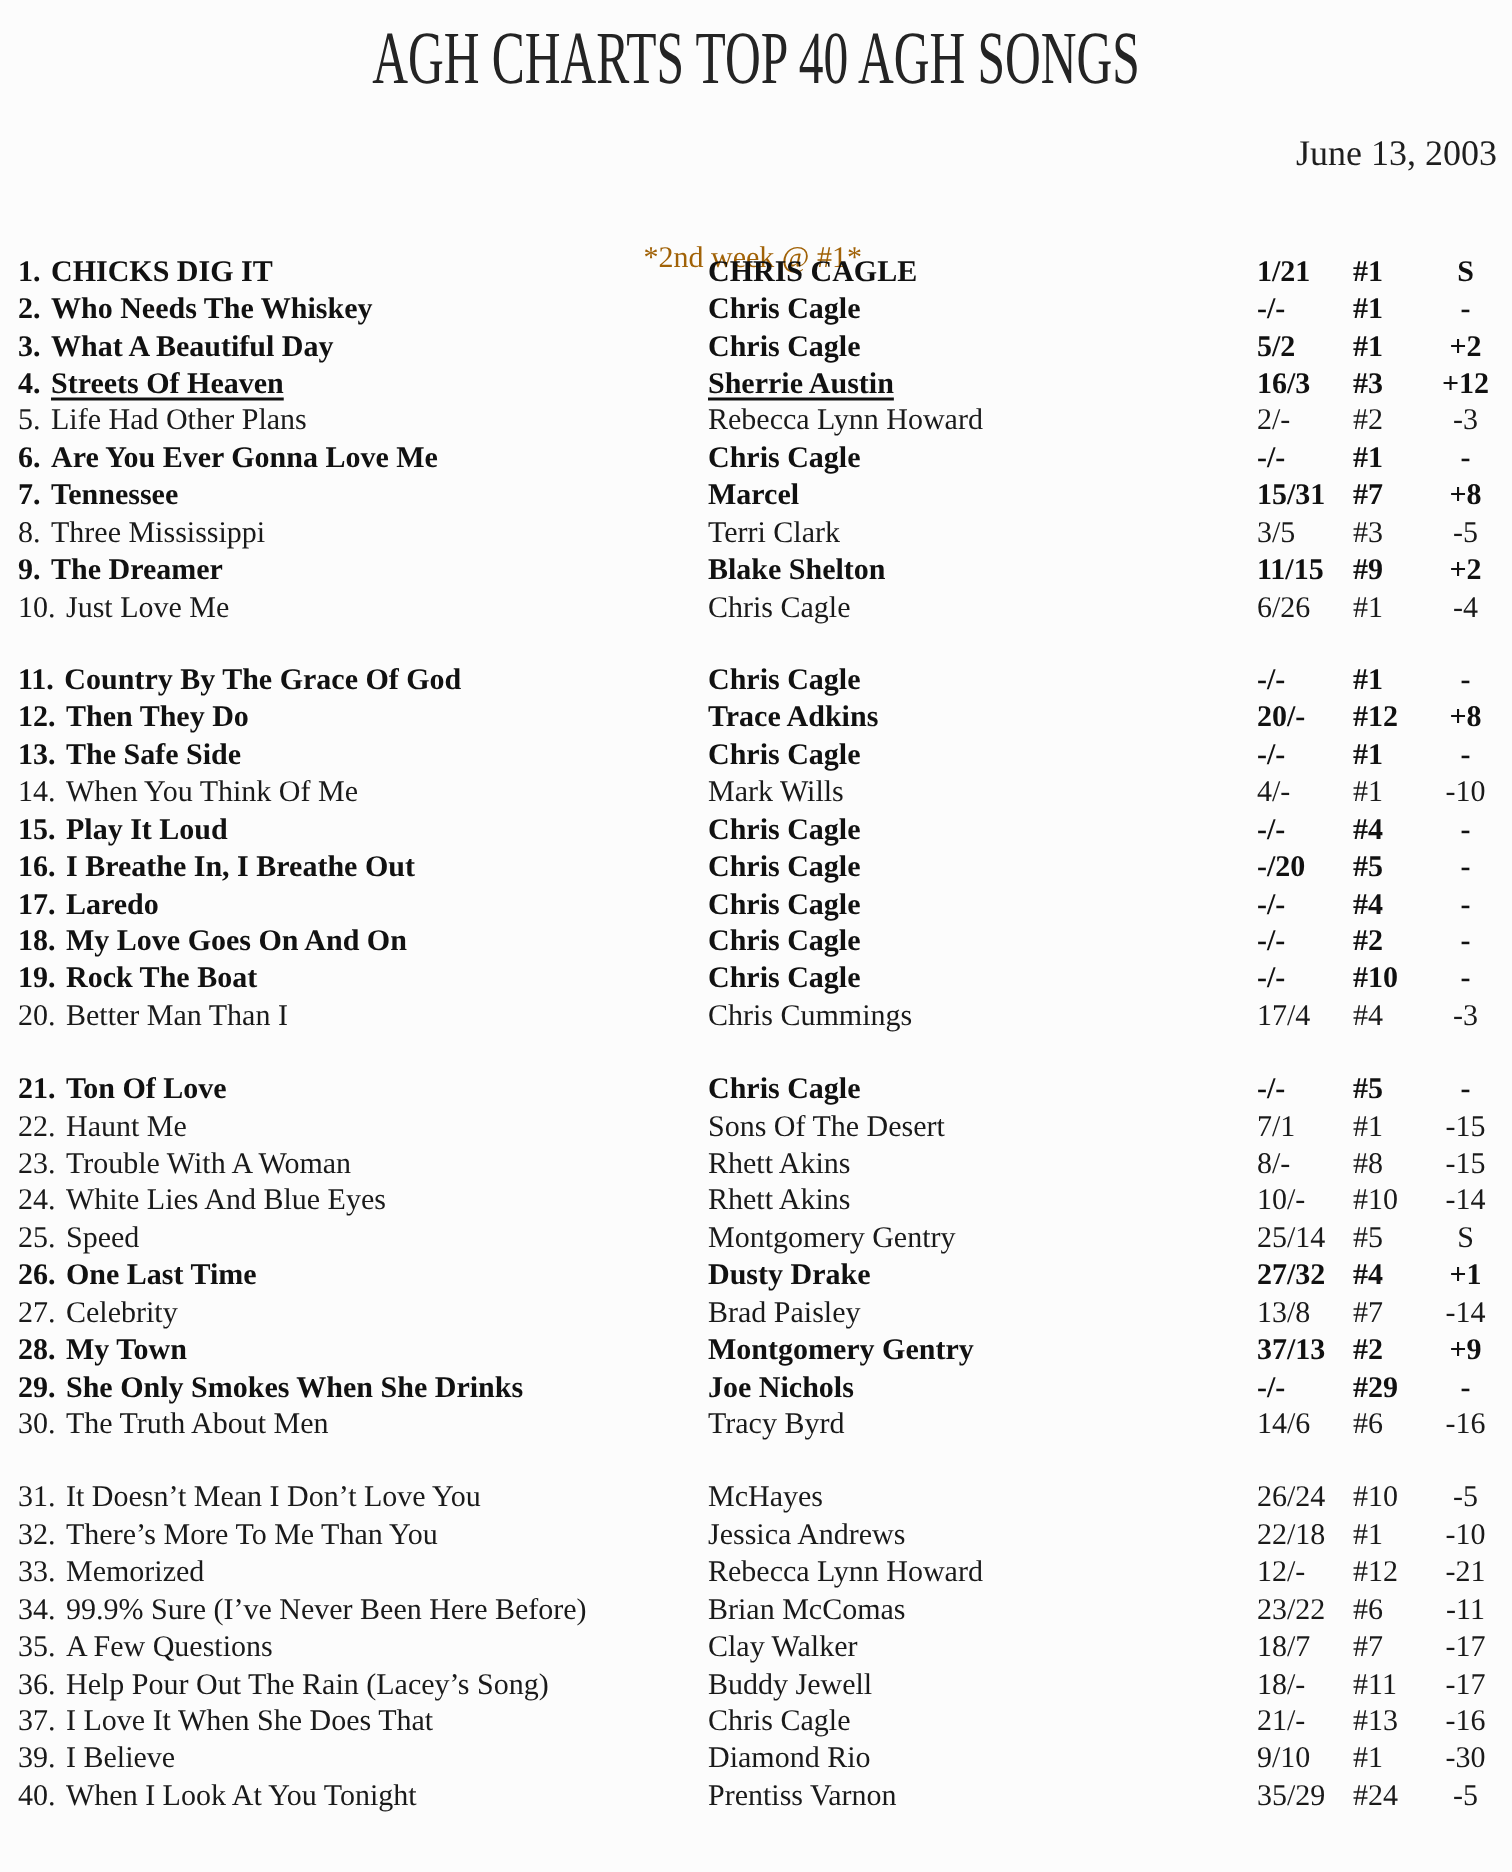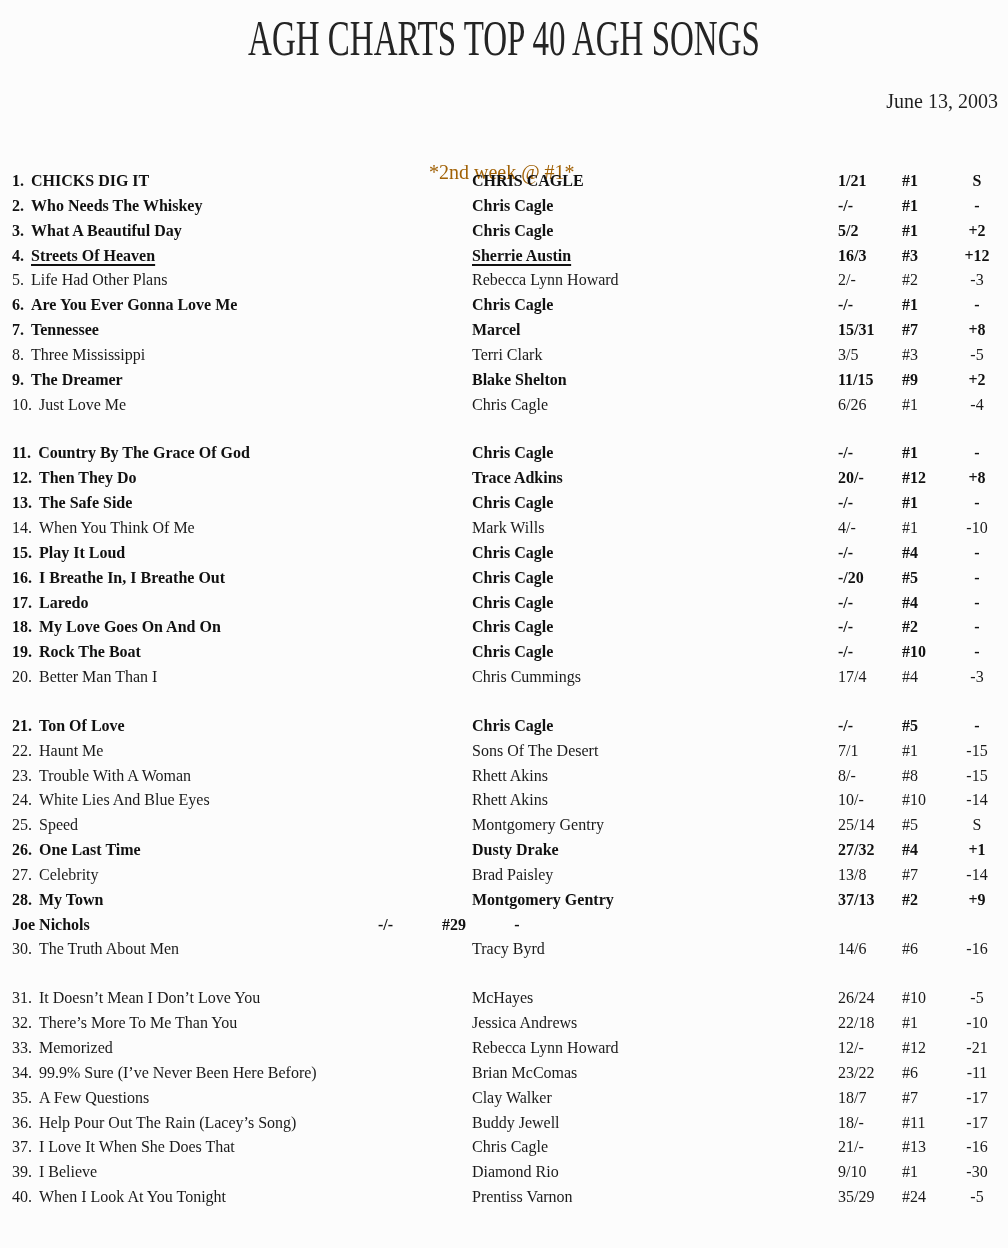--- a/index.html
+++ b/index.html
@@ -31,42 +31,42 @@
     white-space: nowrap;
     transform: scaleX(0.66);
     transform-origin: 50% 50%;
     letter-spacing: 0px;
     color: #242424;
   }
   .date-label {
     position: absolute;
     top: 90px;
     right: 10px;
-    font-size: 20px;
+    font-size: 24px;
     color: #1f1f1f;
   }
   .week-note {
     position: absolute;
     top: 141px;
     left: 429px;
     font-size: 20px;
     color: #a16207;
     margin-top: 20px;
   }
   .chart-list {
     position: absolute;
     top: 169px;
     left: 0;
     width: 1008px;
   }
   .row {
     display: flex;
     align-items: baseline;
     padding-left: 12px;
-    font-size: 16px;
+    font-size: 20px;
     line-height: 24.85px;
     white-space: nowrap;
   }
   .row.group-start {
     margin-top: 24px;
   }
   .row.bold {
     font-weight: 700;
     color: #111;
   }
@@ -280,20 +280,21 @@
     <span class="c-change">-14</span>
   </div>
       <div class="row bold">
     <span class="c-title"><span class="rank-num">28.</span><span class="u">My Town</span></span>
     <span class="c-artist u">Montgomery Gentry</span>
     <span class="c-weeks">37/13</span>
     <span class="c-peak">#2</span>
     <span class="c-change">+9</span>
   </div>
       <div class="row bold">
+    <span class="c-title"><span class="rank-num">29.</span><span class="u">She Only Smokes When She Drinks</span></span>
     <span class="c-artist u">Joe Nichols</span>
     <span class="c-weeks">-/-</span>
     <span class="c-peak">#29</span>
     <span class="c-change">-</span>
   </div>
       <div class="row">
     <span class="c-title"><span class="rank-num">30.</span><span class="u">The Truth About Men</span></span>
     <span class="c-artist u">Tracy Byrd</span>
     <span class="c-weeks">14/6</span>
     <span class="c-peak">#6</span>

